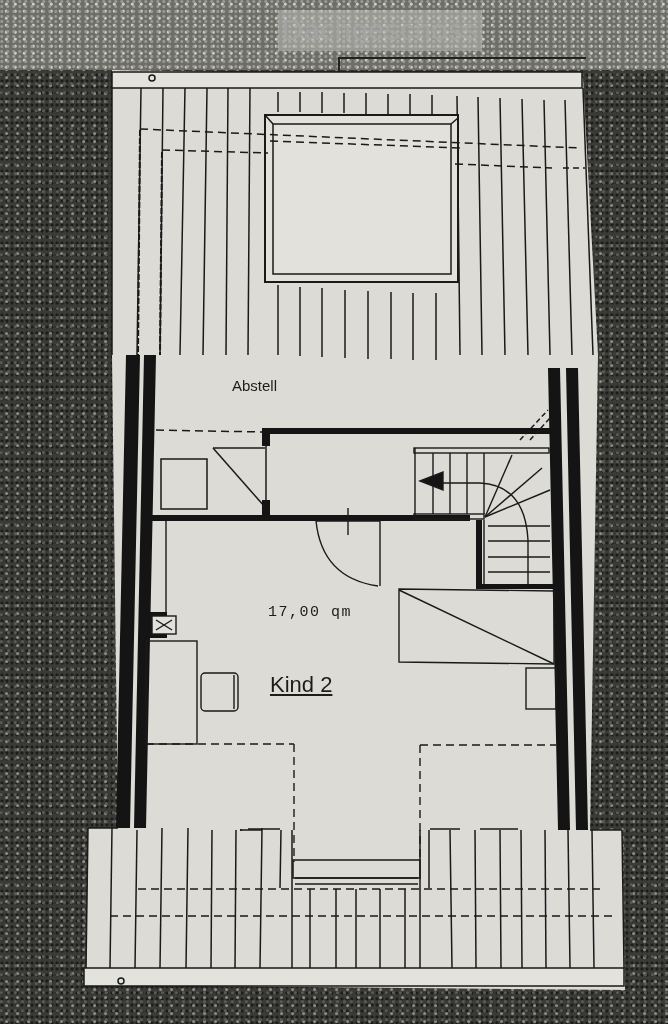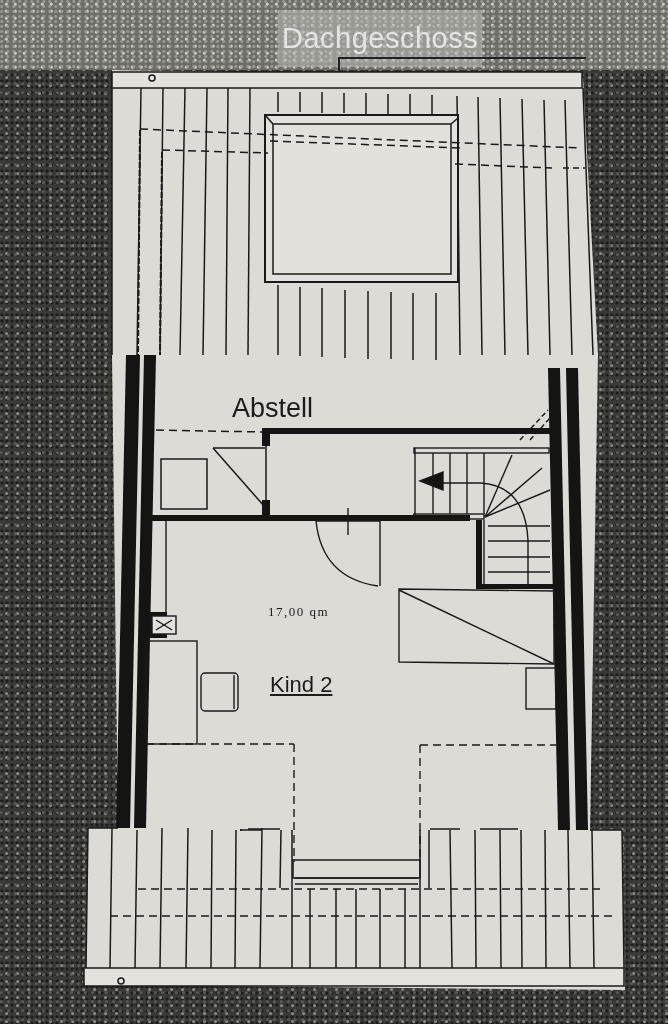--- a/index.html
+++ b/index.html
@@ -9,29 +9,29 @@
     background:
       radial-gradient(circle at 20% 30%, #5a5a56 0 1px, transparent 2px) 0 0/7px 9px,
       radial-gradient(circle at 60% 70%, #8a8a84 0 1px, transparent 2px) 0 0/11px 8px,
       radial-gradient(circle at 40% 50%, #1c1c1a 0 1px, transparent 2px) 0 0/5px 6px,
       #3a3a37; }
   .topstrip { position:absolute; left:0; top:0; width:668px; height:70px;
     background:
       radial-gradient(circle at 30% 30%, #9a9a94 0 1px, transparent 2px) 0 0/6px 5px,
       radial-gradient(circle at 70% 60%, #d0d0ca 0 1px, transparent 2px) 0 0/9px 7px,
       #6e6e69; }
-  .title { position:absolute; left:278px; top:10px; font-size:29px; color:#e5e5e5;
-    letter-spacing:0.5px; background:rgba(190,190,184,0.55); padding:12px 4px; }
+  .title { position:absolute; left:278px; top:10px; font-size:29px; color:#a3a3a3;
+    letter-spacing:0.5px; background:rgba(190,190,184,0.55); padding:4px 4px; }
   .title-line { position:absolute; left:338px; top:57px; width:248px; height:2px; background:#222; }
   .title-tick { position:absolute; left:338px; top:57px; width:2px; height:20px; background:#222; }
   svg.plan { position:absolute; left:0; top:0; }
   .lbl { position:absolute; color:#1c1c1c; }
-  .abstell { left:232px; top:377px; font-size:27px;margin-top:16px; }
+  .abstell { left:232px; top:377px; font-size:15px; }
   .kind { left:270px; top:672px; font-size:22px;text-decoration:underline; }
-  .area { left:268px; top:604px; font-size:13px; letter-spacing:1.5px; font-family:Liberation Serif, serif; }
+  .area { left:268px; top:604px; font-size:15px; letter-spacing:1.5px; font-family:Liberation Mono, monospace; }
 </style>
 </head>
 <body>
 
 <div class="noise"></div>
 <div class="topstrip"></div>
 <div class="title">Dachgeschoss</div>
 <div class="title-line"></div>
 <div class="title-tick"></div>
 

